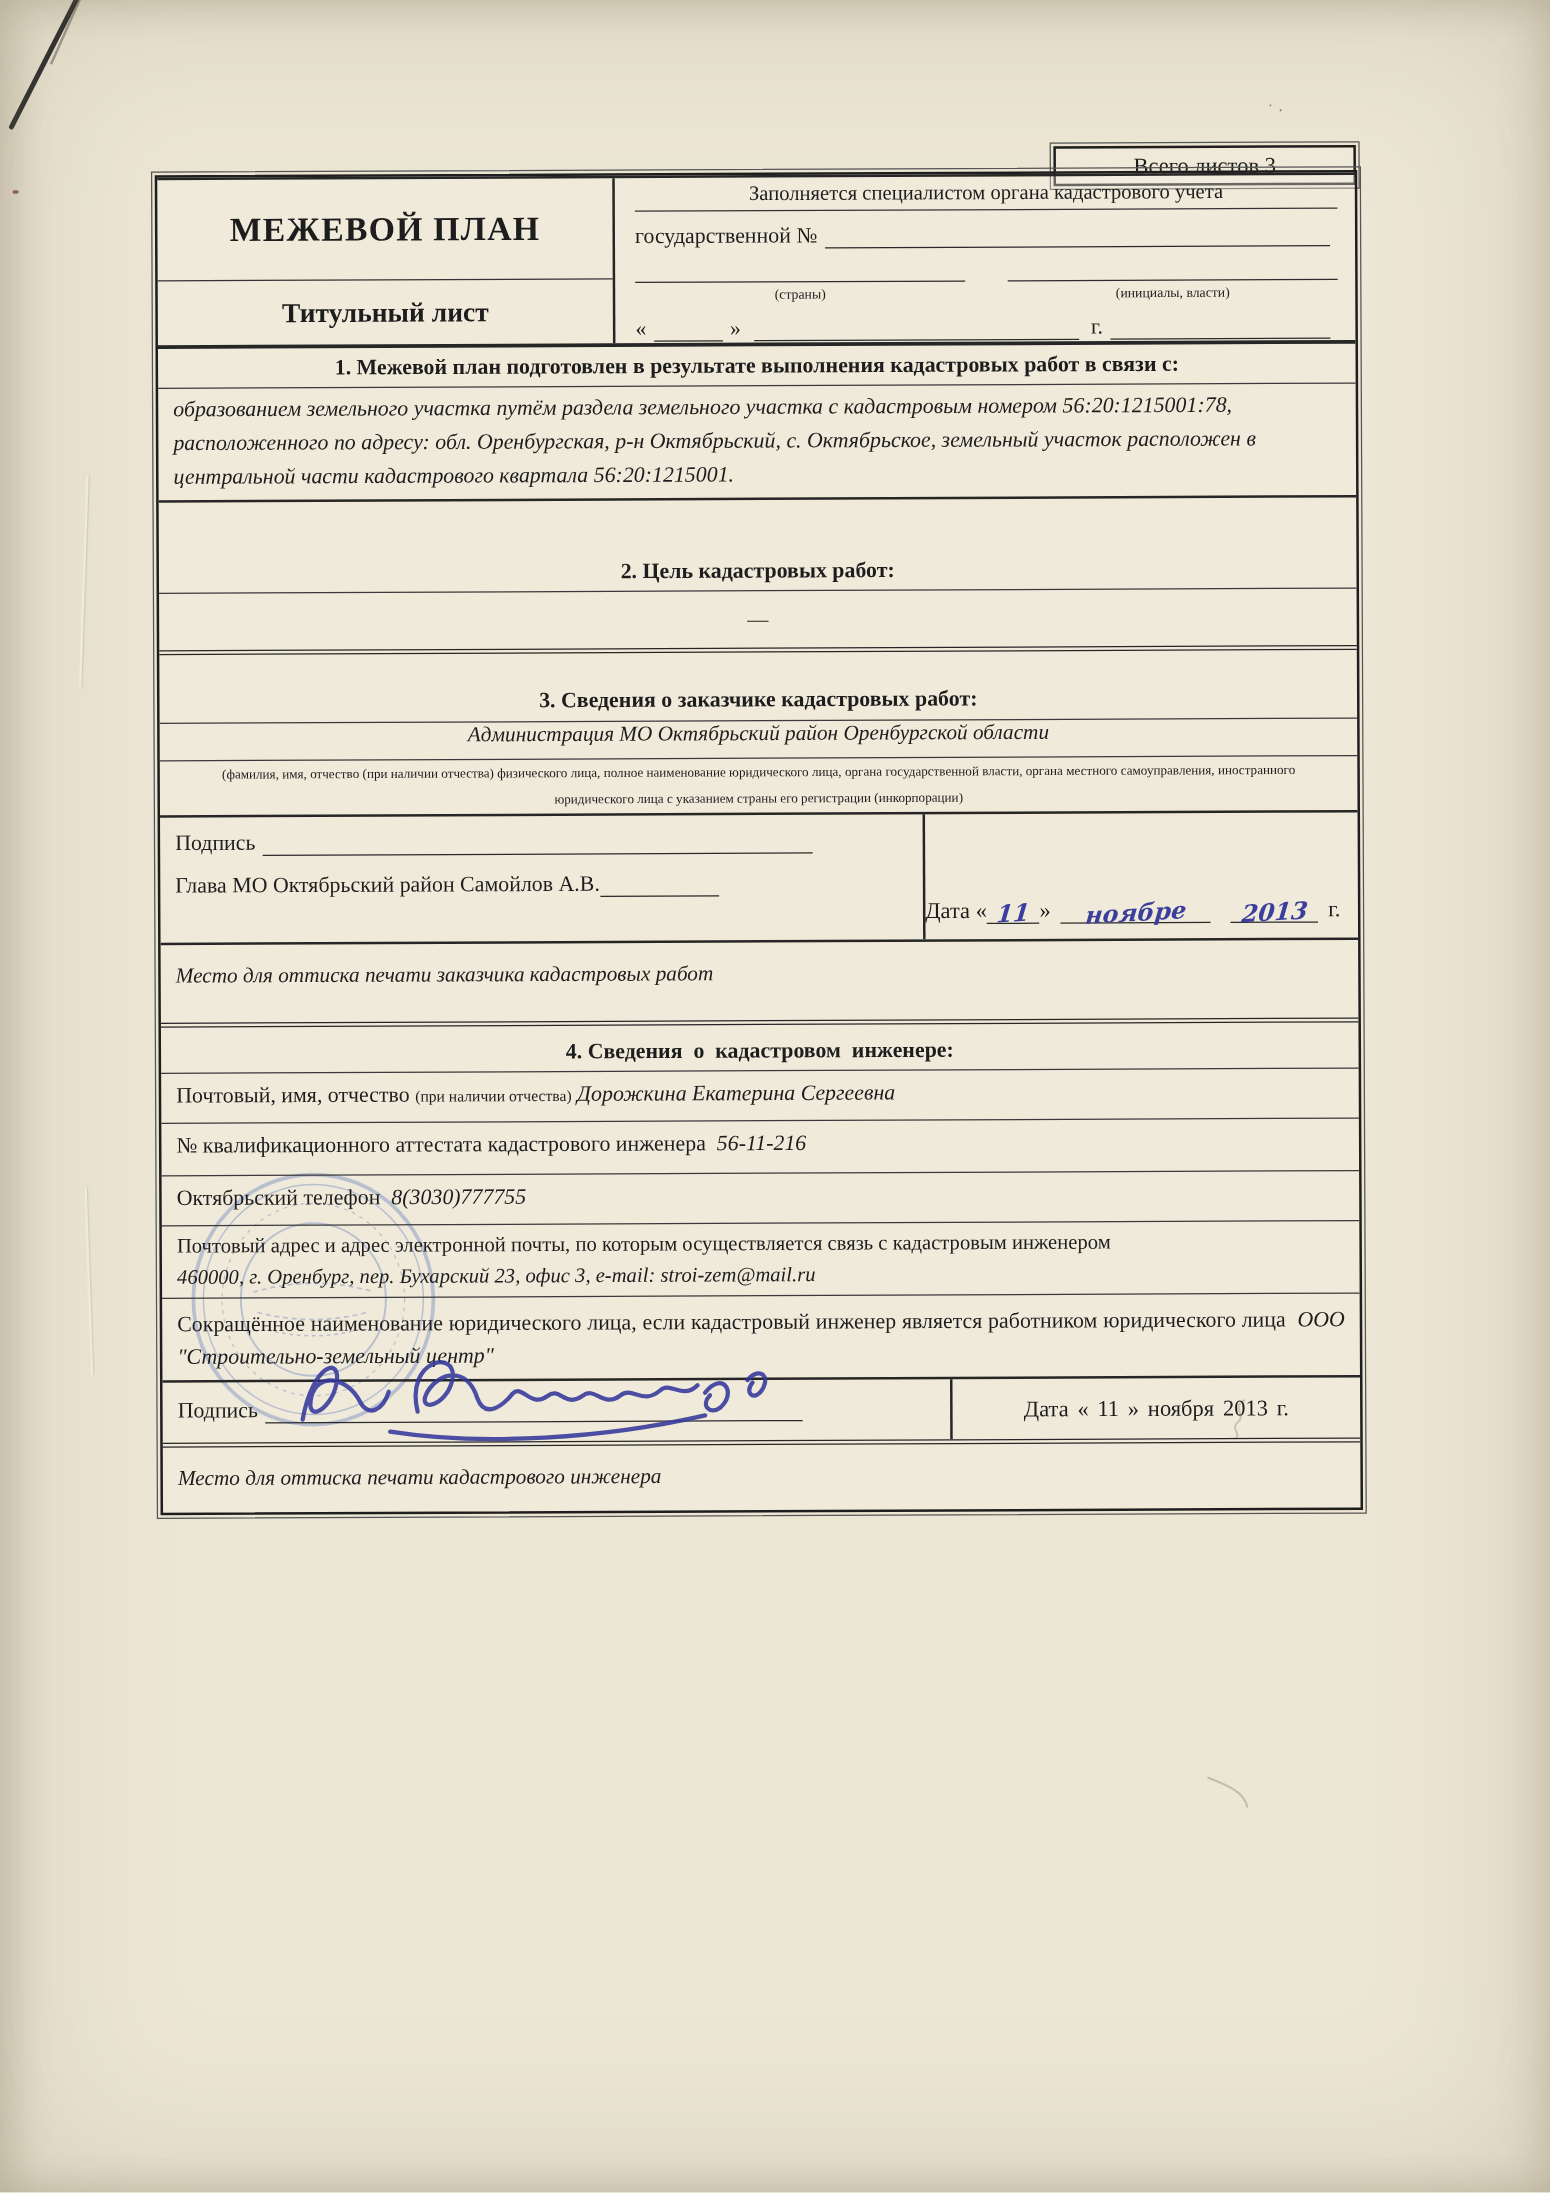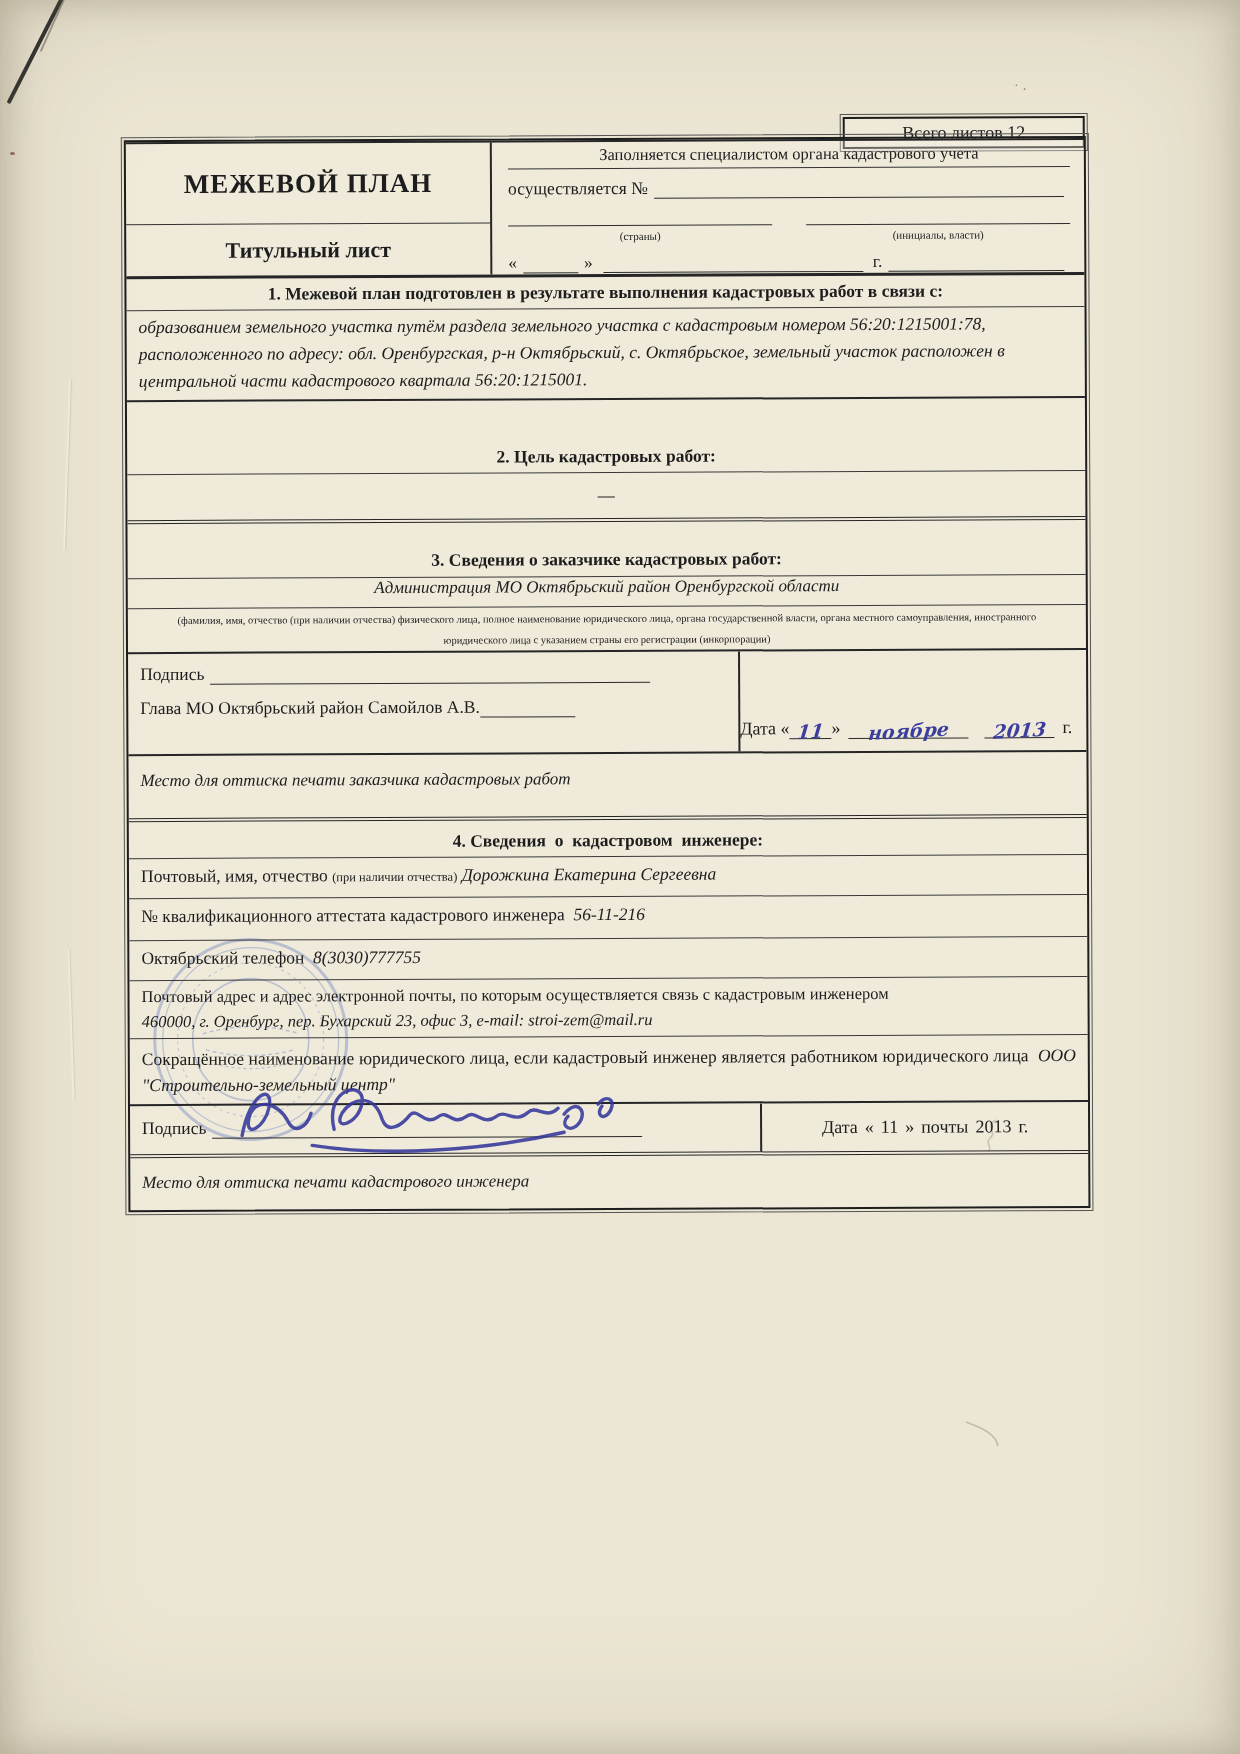--- a/index.html
+++ b/index.html
@@ -110,21 +110,21 @@
   <svg class="artifact mark-right2" width="40" height="30" viewBox="0 0 40 30">
       <path d="M4,4 C20,10 34,16 36,28" fill="none" stroke="#9a937e" stroke-width="1.6"></path>
     </svg>
   <svg class="artifact mark-bl" width="26" height="40" viewBox="0 0 26 40">
       <path d="M16,2 C4,10 20,18 8,26 C2,31 14,36 10,38" fill="none" stroke="#8f English8a76" stroke-width="1.4"></path>
     </svg>
 
   <div class="scan">
 
     <div class="sheets-box">
-      <span>Всего листов 12</span>
+      <span>Всего листов 3</span>
     </div>
 
     <div class="doc">
 
       <svg class="stamp" viewBox="0 0 206 212">
         <ellipse cx="103" cy="106" rx="96" ry="100" fill="none" stroke="#7086c2" stroke-width="3"></ellipse>
         <ellipse cx="103" cy="106" rx="88" ry="92" fill="none" stroke="#7086c2" stroke-width="1.2"></ellipse>
         <ellipse cx="103" cy="106" rx="58" ry="61" fill="none" stroke="#7086c2" stroke-width="1.6"></ellipse>
         <ellipse cx="103" cy="106" rx="73" ry="77" fill="none" stroke="#7086c2" stroke-width="1" stroke-dasharray="3 4"></ellipse>
         <path d="M55,100 q48,-14 96,0" fill="none" stroke="#7086c2" stroke-width="1.4" stroke-dasharray="4 3"></path>
@@ -134,21 +134,21 @@
 
       <div class="row r-header">
         <div class="left-head">
           <div class="doc-title">МЕЖЕВОЙ ПЛАН</div>
           <div class="head-div"></div>
           <div class="doc-subtitle">Титульный лист</div>
         </div>
         <div class="right-head">
           <div class="filled-by">Заполняется специалистом органа кадастрового учета</div>
           <div class="reg-line">
-            <span>осуществляется №</span>
+            <span>государственной №</span>
             <span class="fill grow"></span>
           </div>
           <div class="sig-caps">
             <span class="sig-col">
               <span class="uline"></span>
               <span class="caption">(страны)</span>
             </span>
             <span class="sig-col">
               <span class="uline"></span>
               <span class="caption">(инициалы, власти)</span>
@@ -251,21 +251,21 @@
               <path d="M96,76 C170,88 268,82 348,64"></path>
               <path d="M382,36 C392,24 402,34 392,46 C386,52 380,46 386,38"></path>
             </g>
           </svg>
         </div>
         <div class="s4sign-right">
           <span>Дата</span>
           <span>«</span>
           <span>11</span>
           <span>»</span>
-          <span>почты</span>
+          <span>ноября</span>
           <span>2013</span>
           <span>г.</span>
         </div>
       </div>
       <div class="row dbl r-s4stamp">
         <div class="stamp-note">Место для оттиска печати кадастрового инженера</div>
       </div>
 
     </div>
   </div>

